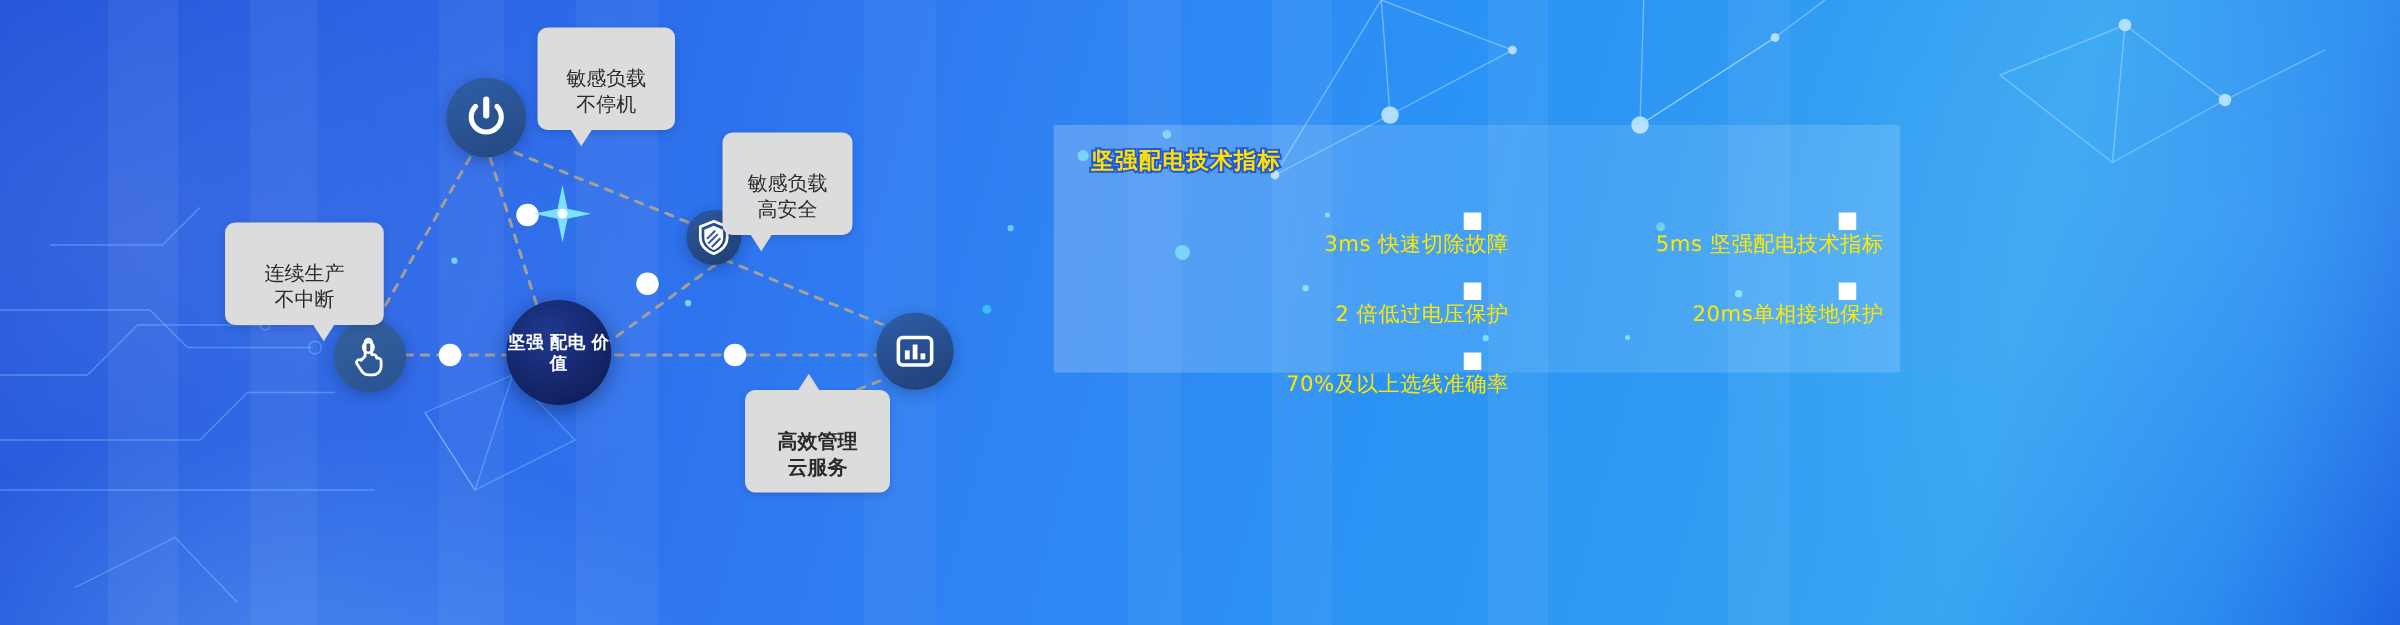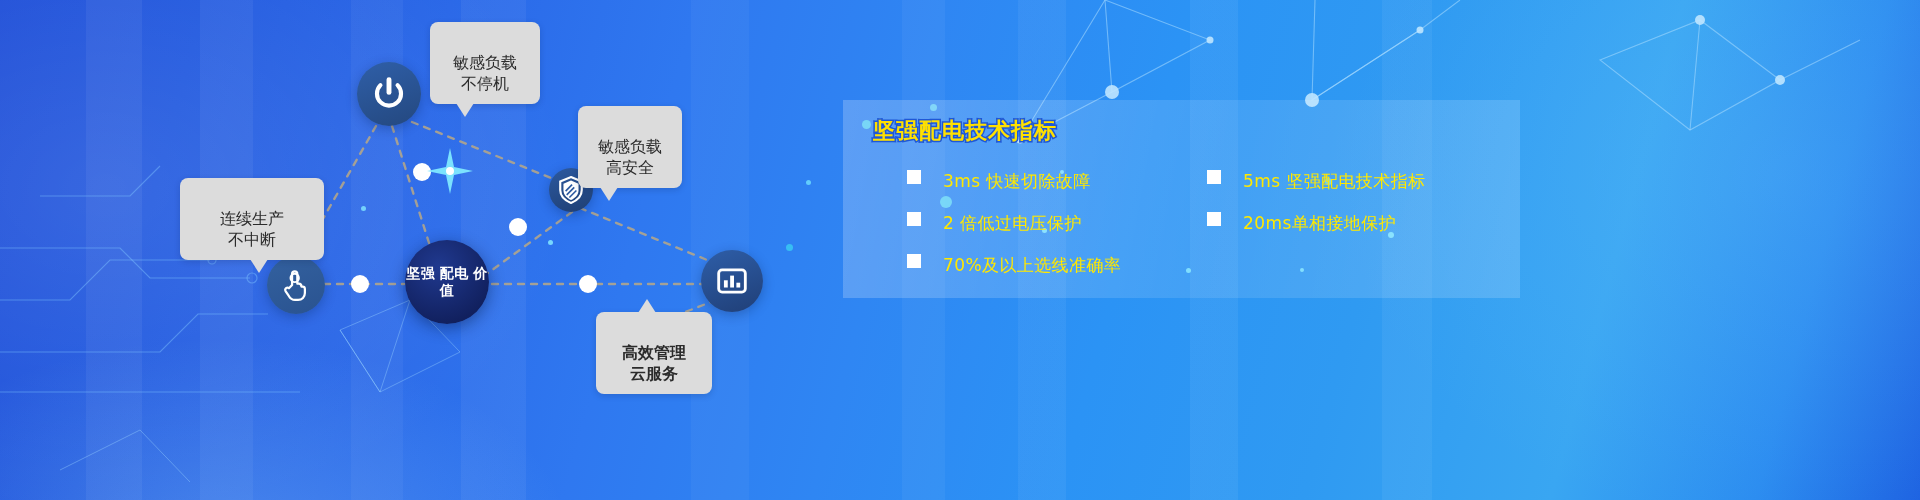--- a/index.html
+++ b/index.html
@@ -93,49 +93,49 @@
     position:absolute;
     width:0; height:0;
     border-left:9px solid transparent;
     border-right:9px solid transparent;
     border-top:14px solid #dcdcdc;
   }
   .b-sensitive { left:430px; top:22px;  width:110px; }
   .b-sensitive::after { left:26px; bottom:-13px; }
   .b-switch    { left:578px; top:106px; width:104px; }
   .b-switch::after { left:22px; bottom:-13px; }
-  .b-continuous{ left:180px; top:178px; width:144px; }
+  .b-continuous{ left:180px; top:178px; width:127px; }
   .b-continuous::after { left:70px; bottom:-13px; }
   .b-cloud     { left:596px; top:312px; width:116px;font-weight:bold; }
   .b-cloud::after {
     left:42px; top:-13px;
     border-top:none;
     border-bottom:14px solid #dcdcdc;
   }
 
   
   .specs {
     position:absolute; left:843px; top:100px; width:677px; height:198px;
     background: linear-gradient(100deg, rgba(255,255,255,0.22), rgba(255,255,255,0.10) 55%, rgba(255,255,255,0.16));
   }
   .specs-title {
     position:absolute; left:30px; top:16px;
-    font-size:22px; font-weight:bold; letter-spacing:1px;
+    font-size:18px; font-weight:bold; letter-spacing:1px;
     color:#ffe000;
     -webkit-text-stroke: 3px #1f57d6;
     paint-order: stroke fill;
     font-family:"DejaVu Sans","Liberation Sans",sans-serif;
   }
   .specs-grid {
     position:absolute; left:64px; top:70px; right:10px;
     display:grid;
     grid-template-columns: 300px 300px;
     row-gap: 19px;
   }
-  .spec-item { display:flex; align-items:flex-start; }
+  .spec-item { display:flex; align-items:flex-end;flex-direction:column; }
   .spec-box {
     width:14px; height:14px; background:#ffffff; flex:0 0 auto; margin-right:22px;
   }
   .spec-text {
     color:#ffe800; font-size:17px; letter-spacing:0.4px;
     font-family:"DejaVu Sans","Liberation Sans",sans-serif;
   }
 
   
   .dot { position:absolute; border-radius:50%; pointer-events:none; }

